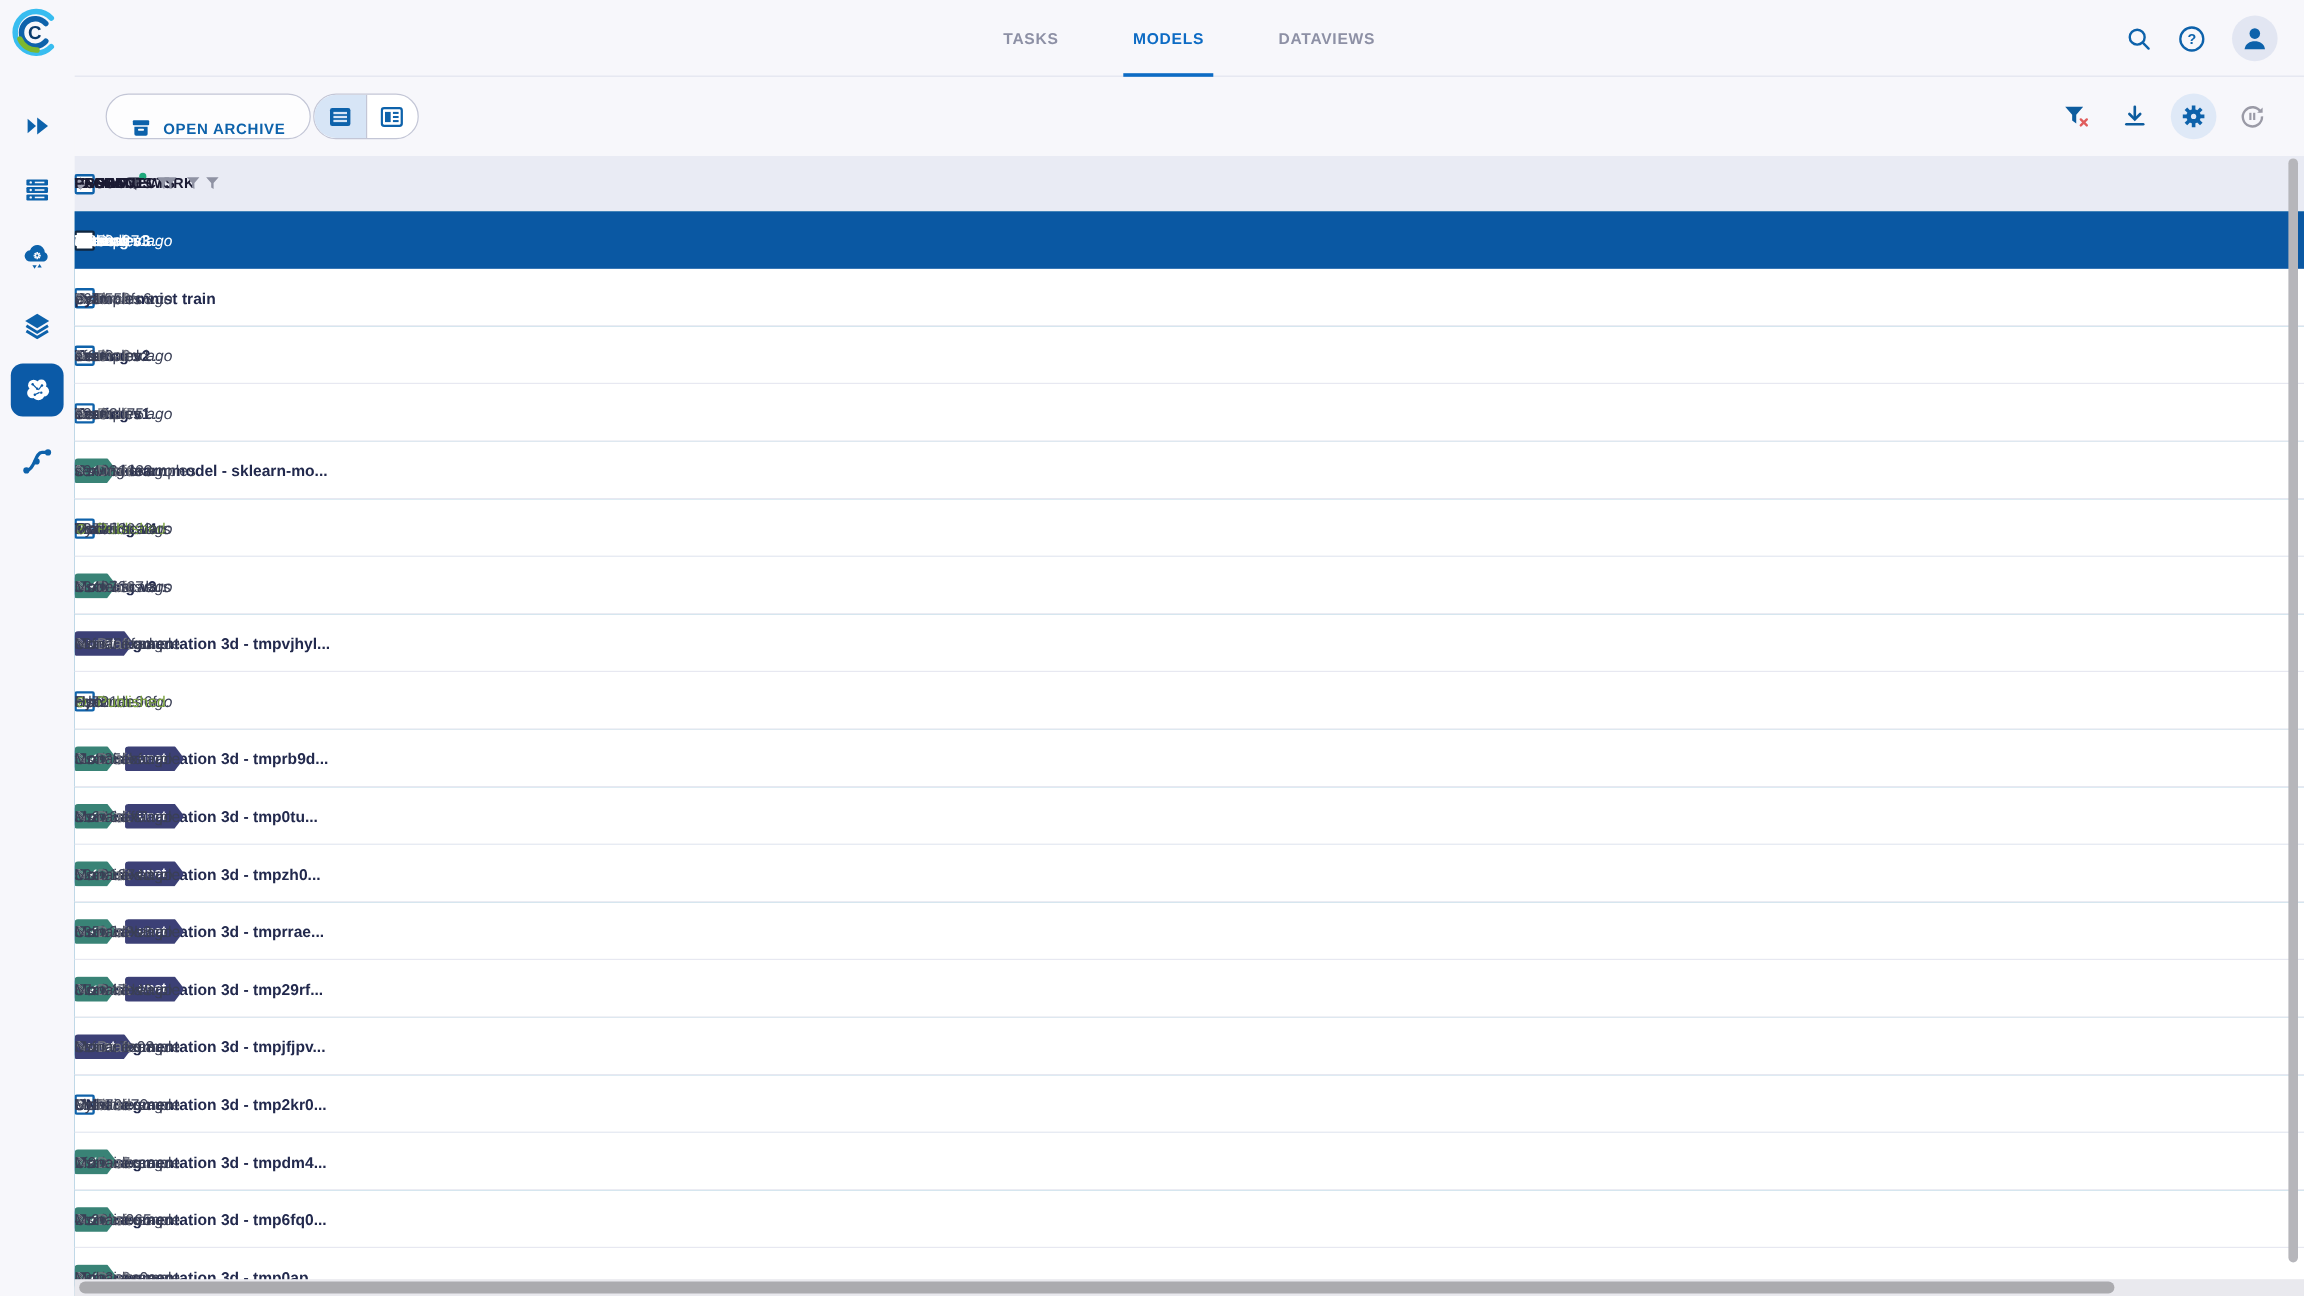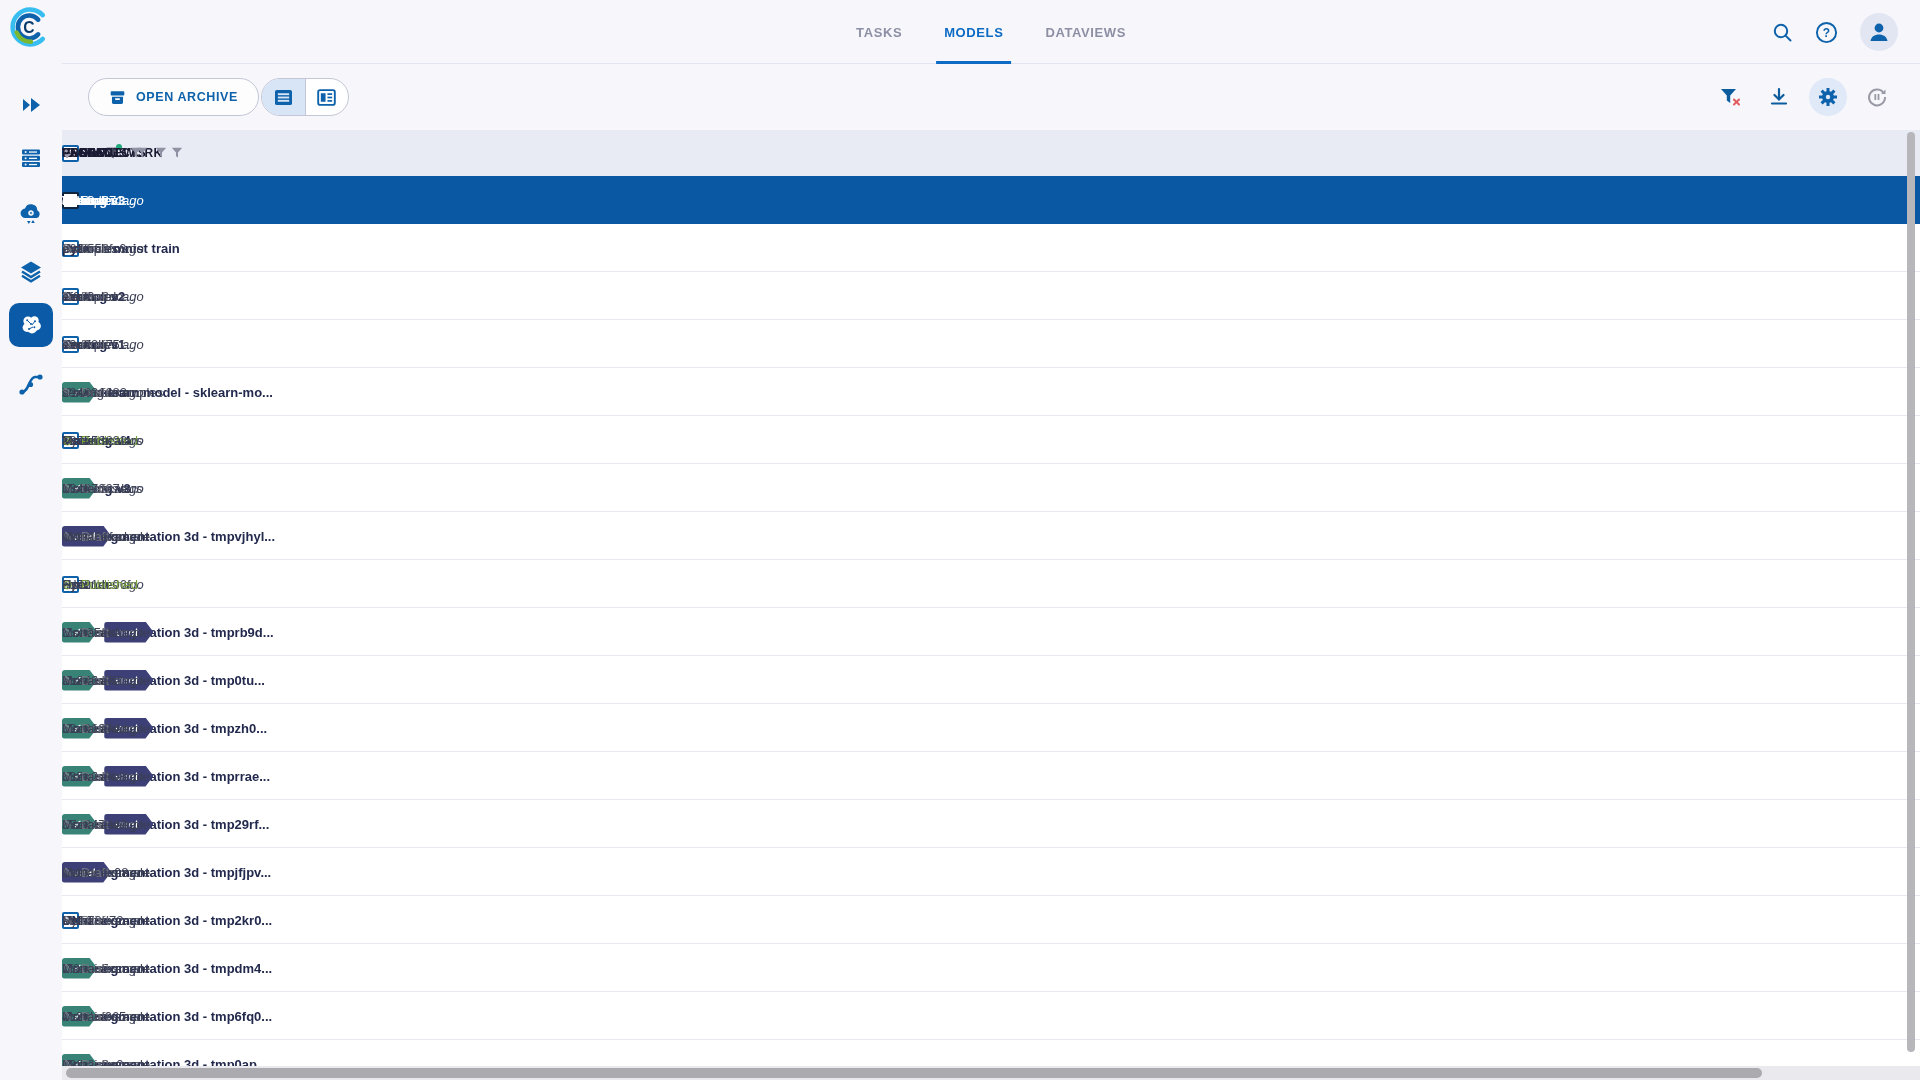--- a/index.html
+++ b/index.html
@@ -15,35 +15,35 @@
                  border-radius:10px; display:flex; align-items:center; justify-content:center; cursor:pointer; }
 
   
   .topbar { position:absolute; left:62px; top:0; width:1858px; height:64px; background:#f7f7fb;
             border-bottom:1px solid #e2e4ef; z-index:7; }
   .breadcrumb { position:absolute; left:26px; top:0; height:64px; display:flex; align-items:center;
                 font-size:15px; letter-spacing:.2px; }
   .bc-root { color:#232168; font-weight:600; cursor:pointer; }
   .bc-sep { color:#9a9cb0; margin:0 9px; font-weight:400; }
   .bc-cur { color:#1277cc; font-weight:700; cursor:pointer; }
-  .tabs { position:absolute; left:50%; transform:translateX(-50%); top:0; height:64px; display:flex; gap:42px; }
+  .tabs { position:absolute; left:50%; transform:translateX(-50%); top:0; height:64px; display:flex; gap:62px; }
   .tab { height:64px; display:flex; align-items:center; font-size:13px; font-weight:700; letter-spacing:.6px;
          color:#8d90a5; position:relative; cursor:pointer; }
   .tab--active { color:#0d6bc4; }
   .tab--active::after { content:""; position:absolute; left:-8px; right:-8px; bottom:0; height:3px; background:#0d6bc4; }
   .topbar-icons { position:absolute; right:22px; top:0; height:64px; display:flex; align-items:center; gap:22px; }
   .tb-ic { cursor:pointer; display:flex; align-items:center; justify-content:center; }
   .avatar { width:38px; height:38px; border-radius:50%; background:#e2e6f2; display:flex; align-items:center;
             justify-content:center; cursor:pointer; }
 
   
   .toolbar { position:absolute; left:62px; top:64px; width:1858px; height:66px; background:#f7f7fb; z-index:6; }
   .btn-archive { position:absolute; left:26px; top:14px; height:38px; border:1px solid #c3c6d6; border-radius:19px;
                  background:#fdfdfe; color:#0d62ab; font-size:12.5px; font-weight:700; letter-spacing:.6px;
-                 display:flex; align-items:center; gap:10px; padding:0 20px; cursor:pointer;
+                 display:flex; align-items:flex-end; gap:10px; padding:0 20px; cursor:pointer;
                  font-family:"Liberation Sans",sans-serif; }
   .view-toggle { position:absolute; left:199px; top:14px; height:38px; width:88px; border:1px solid #c3c6d6;
                  border-radius:19px; display:flex; overflow:hidden; background:#fff; }
   .vt-half { width:44px; height:100%; display:flex; align-items:center; justify-content:center; cursor:pointer; }
   .vt-half--active { background:#d7e5f6; }
   .vt-half + .vt-half { border-left:1px solid #c3c6d6; }
   .toolbar-icons { position:absolute; right:24px; top:0; height:66px; display:flex; align-items:center; gap:11px; }
   .ti-wrap { width:38px; height:38px; border-radius:50%; display:flex; align-items:center; justify-content:center; cursor:pointer; }
   .ti-wrap--active { background:#dfe9f7; }
 

